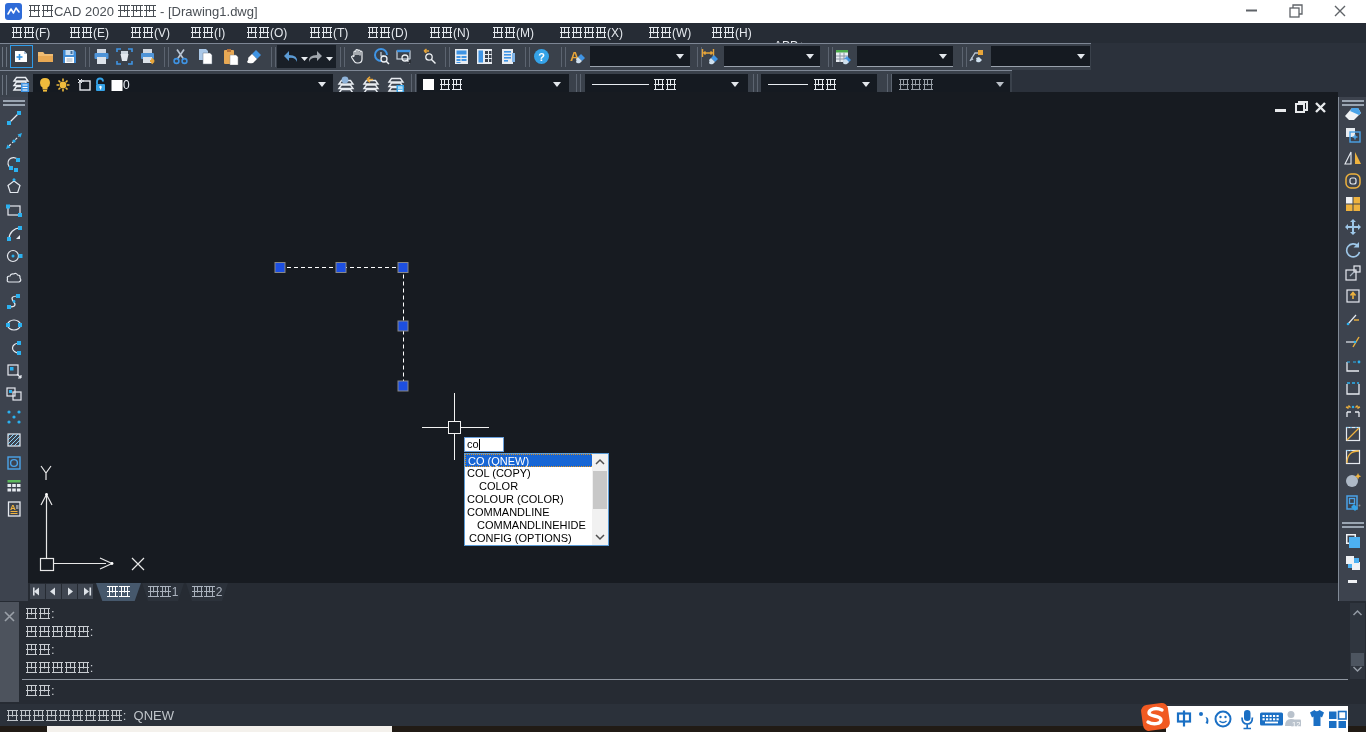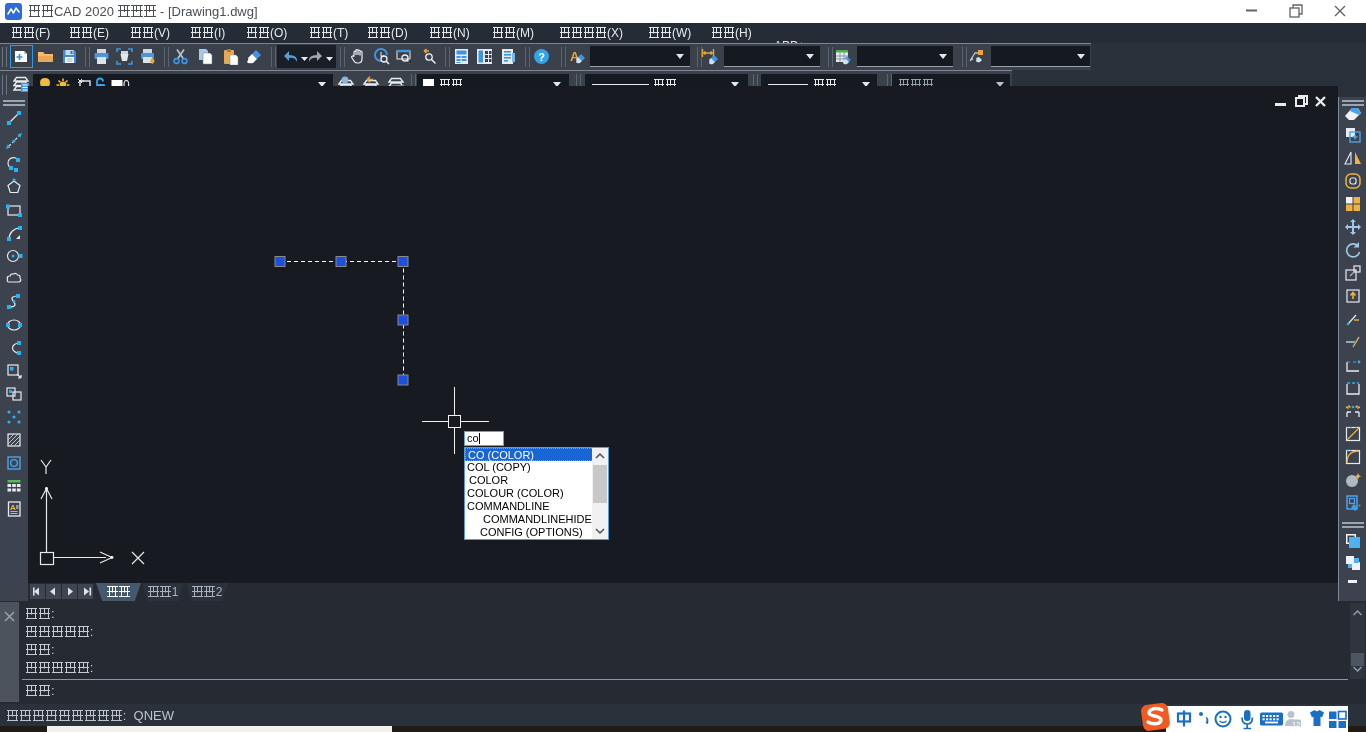--- a/index.html
+++ b/index.html
@@ -532,21 +532,21 @@
       <rect x="10" y="4" width="5" height="5" fill="#4db1f2"></rect>
       <rect x="4" y="10" width="4" height="4" fill="#4db1f2"></rect>
     </svg>
   <svg class="ri" style="top:481px" viewBox="0 0 18 18">
       <rect x="4" y="2" width="9" height="9" fill="#f0f2f5"></rect>
       <rect x="7" y="5" width="10" height="10" fill="#4db1f2"></rect>
       <path d="M2 8 v5 l3 0 M4 11 l2 3 -3 1z" fill="#eeb23e" stroke="#eeb23e" stroke-width="1" fill-rule="evenodd"></path>
     </svg>
 </div>
 
-<div class="ab" id="canvas" style="left:28px;top:86px;width:1310px;height:582px;background:#171b21">
+<div class="ab" id="canvas" style="left:28px;top:92px;width:1310px;height:582px;background:#171b21">
 
   <svg class="ab" style="left:1242px;top:8px" width="60" height="16" viewBox="0 0 60 16">
     <rect x="5" y="9" width="11" height="3" fill="#e8eaec"></rect>
     <g fill="none" stroke="#e8eaec" stroke-width="2">
         <rect x="26" y="4" width="8" height="8"></rect>
         <path d="M29 4 v-2 h8 v8 h-2"></path>
       </g>
     <path d="M46 3 l9 9 M55 3 l-9 9" stroke="#e8eaec" stroke-width="2.4"></path>
   </svg>
 
@@ -574,27 +574,27 @@
       <path d="M13 374 L18 381 L23 374 M18 381 V388"></path>
       <path d="M104 466 L116 478 M116 466 L104 478"></path>
     </g>
     <circle cx="18.5" cy="402.5" r="1.4" fill="#fff"></circle>
     <circle cx="84" cy="471.5" r="1.4" fill="#fff"></circle>
   </svg>
 
   <div class="ab" style="left:436px;top:345px;width:40px;height:15px;background:#fff;border:1px solid #6aa0dc;font-size:11px;color:#000;padding-left:2px;line-height:13px">co<span style="display:inline-block;width:1px;height:11px;background:#000;vertical-align:-2px"></span></div>
 
   <div class="ab" style="left:436px;top:361px;width:145px;height:93px;background:#fff;border:1px solid #5b9bd5;font-size:11px;color:#000">
-    <div style="position:relative;height:13px;background:#1866d4;color:#fff;border:1px dotted #e0921e;padding-left:2px;line-height:12px">CO (COLOR)</div>
+    <div style="position:relative;height:13px;background:#1866d4;color:#fff;border:1px dotted #e0921e;padding-left:2px;line-height:12px">CO (QNEW)</div>
     <div style="height:13px;padding-left:2px;line-height:13px">COL (COPY)</div>
-    <div style="height:13px;padding-left:4px;line-height:13px">COLOR</div>
+    <div style="height:13px;padding-left:14px;line-height:13px">COLOR</div>
     <div style="height:13px;padding-left:2px;line-height:13px">COLOUR (COLOR)</div>
     <div style="height:13px;padding-left:2px;line-height:13px">COMMANDLINE</div>
-    <div style="height:13px;padding-left:18px;line-height:13px">COMMANDLINEHIDE</div>
-    <div style="height:13px;padding-left:15px;line-height:13px">CONFIG (OPTIONS)</div>
+    <div style="height:13px;padding-left:12px;line-height:13px">COMMANDLINEHIDE</div>
+    <div style="height:13px;padding-left:4px;line-height:13px">CONFIG (OPTIONS)</div>
     <div class="ab" style="right:0;top:0;width:16px;height:91px;background:#f1f1f1">
       <svg width="16" height="91">
           <path d="M4 10 l4 -4 l4 4" stroke="#505050" stroke-width="1.5" fill="none"></path>
           <rect x="1" y="17" width="14" height="38" fill="#c8c8c8"></rect>
           <path d="M4 81 l4 4 l4 -4" stroke="#505050" stroke-width="1.5" fill="none"></path>
         </svg>
     </div>
   </div>
 </div>
 

